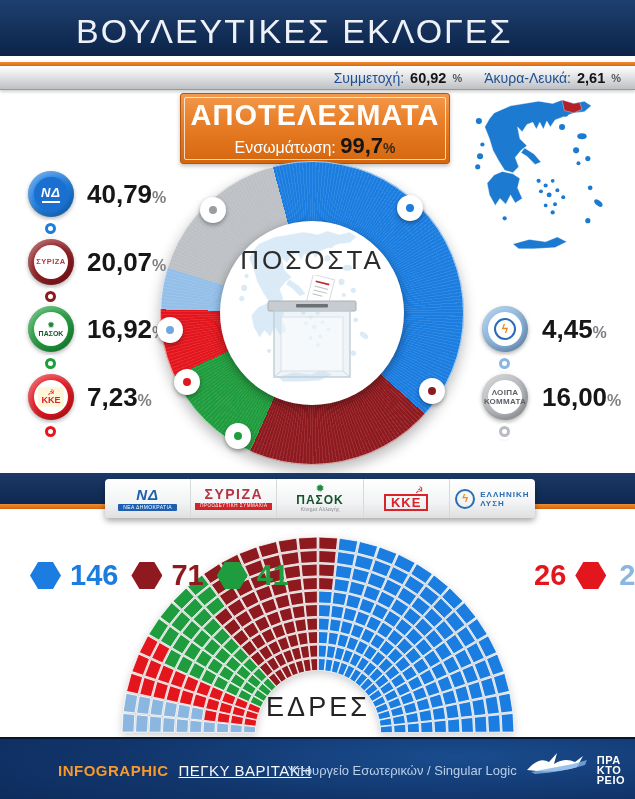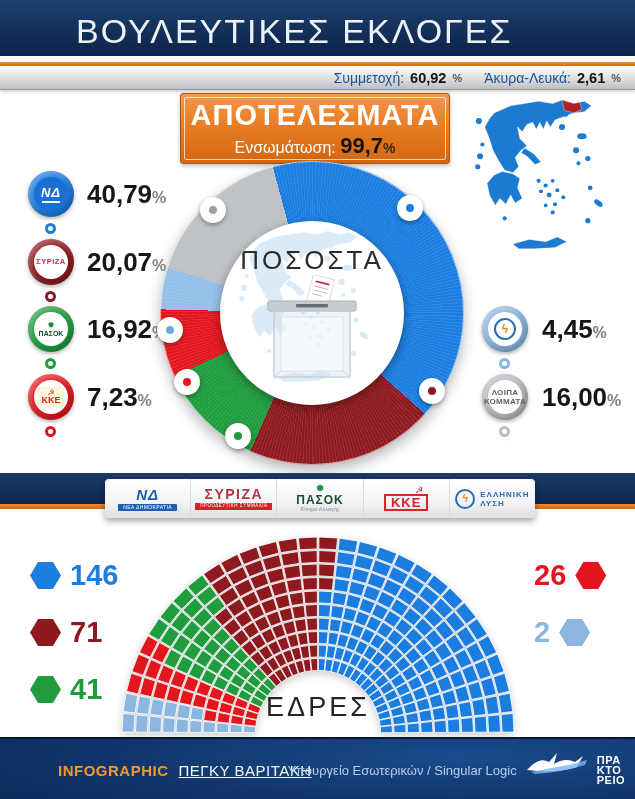--- a/index.html
+++ b/index.html
@@ -101,21 +101,21 @@
   .lg-kke{color:#d8232a;border:2px solid #d8232a;font-weight:800;font-size:13px;padding:0 5px;letter-spacing:1px;}
   .lg-el{display:flex;align-items:center;gap:5px;}
   .lg-el-emblem{width:20px;height:20px;border-radius:50%;border:2px solid #2a6db5;color:#e88c1e;
     font-size:11px;font-weight:bold;display:flex;align-items:center;justify-content:center;}
   .lg-el-txt{color:#2a6db5;font-weight:bold;font-size:8px;line-height:9px;letter-spacing:1px;text-align:left;}
 
   
   #hemicycle{position:absolute;left:118px;top:532px;filter:drop-shadow(0 3px 4px rgba(0,0,0,.2));}
   .seats-label{position:absolute;left:238px;top:692px;width:160px;text-align:center;
     color:#242424;font-size:27px;font-weight:300;letter-spacing:3px;}
-  .legend{position:absolute;display:flex;flex-direction:column;gap:28px;}
+  .legend{position:absolute;display:flex;flex-direction:row;gap:13px;}
   .legend.left{left:30px;top:561px;}
   .legend.right{left:534px;top:561px;}
   .leg-row{display:flex;align-items:center;gap:9px;height:29px;}
   .hex{width:31px;height:27px;clip-path:polygon(26% 0,74% 0,100% 50%,74% 100%,26% 100%,0 50%);
     background:#888;}
   .leg-num{font-size:29px;font-weight:800;}
 
   
   .footer{position:absolute;left:0;top:737px;width:635px;height:62px;
     background:radial-gradient(120% 160% at 72% 30%,#1a4c8e 0%,#11356b 45%,#0a2450 100%);

